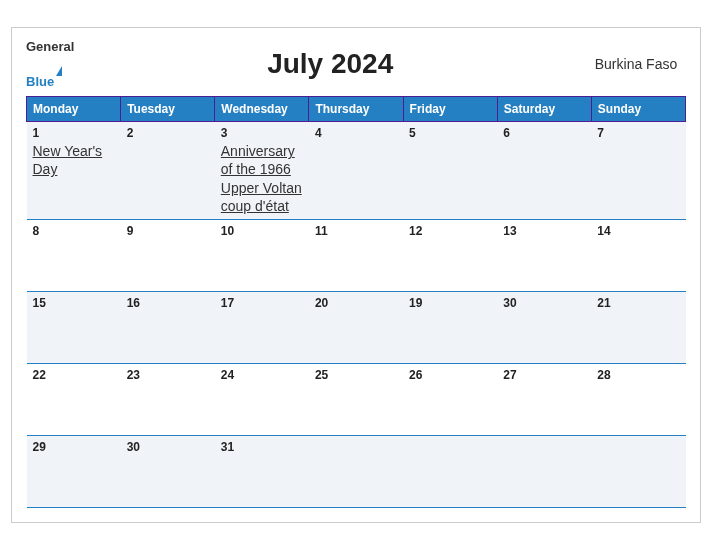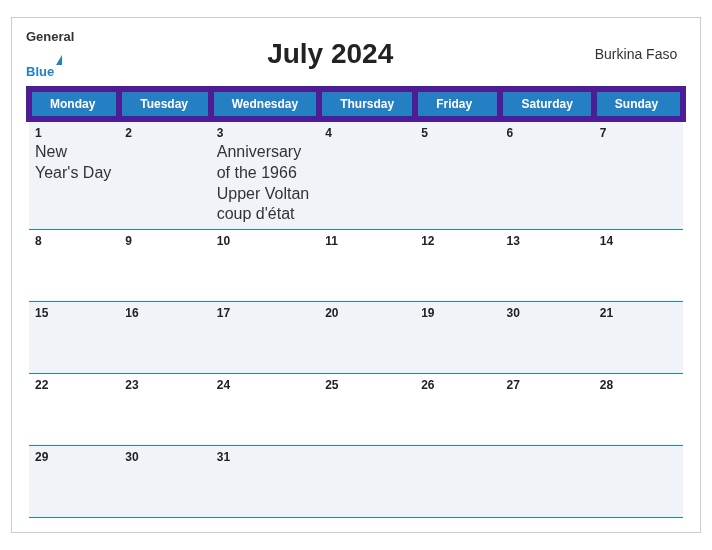--- a/index.html
+++ b/index.html
@@ -70,23 +70,23 @@
       width: 100%;
       border-collapse: collapse;
     }
     .calendar-table thead tr {
       background-color: #2580c3;
     }
     .calendar-table thead th {
       color: #fff;
       font-size: 12px;
       font-weight: bold;
-      padding: 5px 18px;
+      padding: 5px 6px;
       text-align: left;
-      border: 6px solid #4c1d95;
+      border: 1px solid #4c1d95;
     }
     .calendar-table tbody tr {
       border-bottom: 1px solid #2580c3;
     }
     .calendar-table tbody tr:last-child {
       border-bottom: 1px solid #2580c3;
     }
     .calendar-table tbody td {
       vertical-align: top;
       padding: 4px 6px;
@@ -97,23 +97,24 @@
       border-right: none;
       border-left: none;
     }
     .day-num {
       font-size: 12px;
       font-weight: bold;
       display: block;
       margin-bottom: 2px;
     }
     .event-text {
-      font-size: 16px;
+      font-size: 14px;
       color: #333;
       line-height: 1.3;
+      text-decoration: underline;
     }
     tbody tr:nth-child(odd) td {
       background-color: #f0f4f8;
     }
     tbody tr:nth-child(even) td {
       background-color: #fff;
     }
   </style>
 </head>
 <body>

